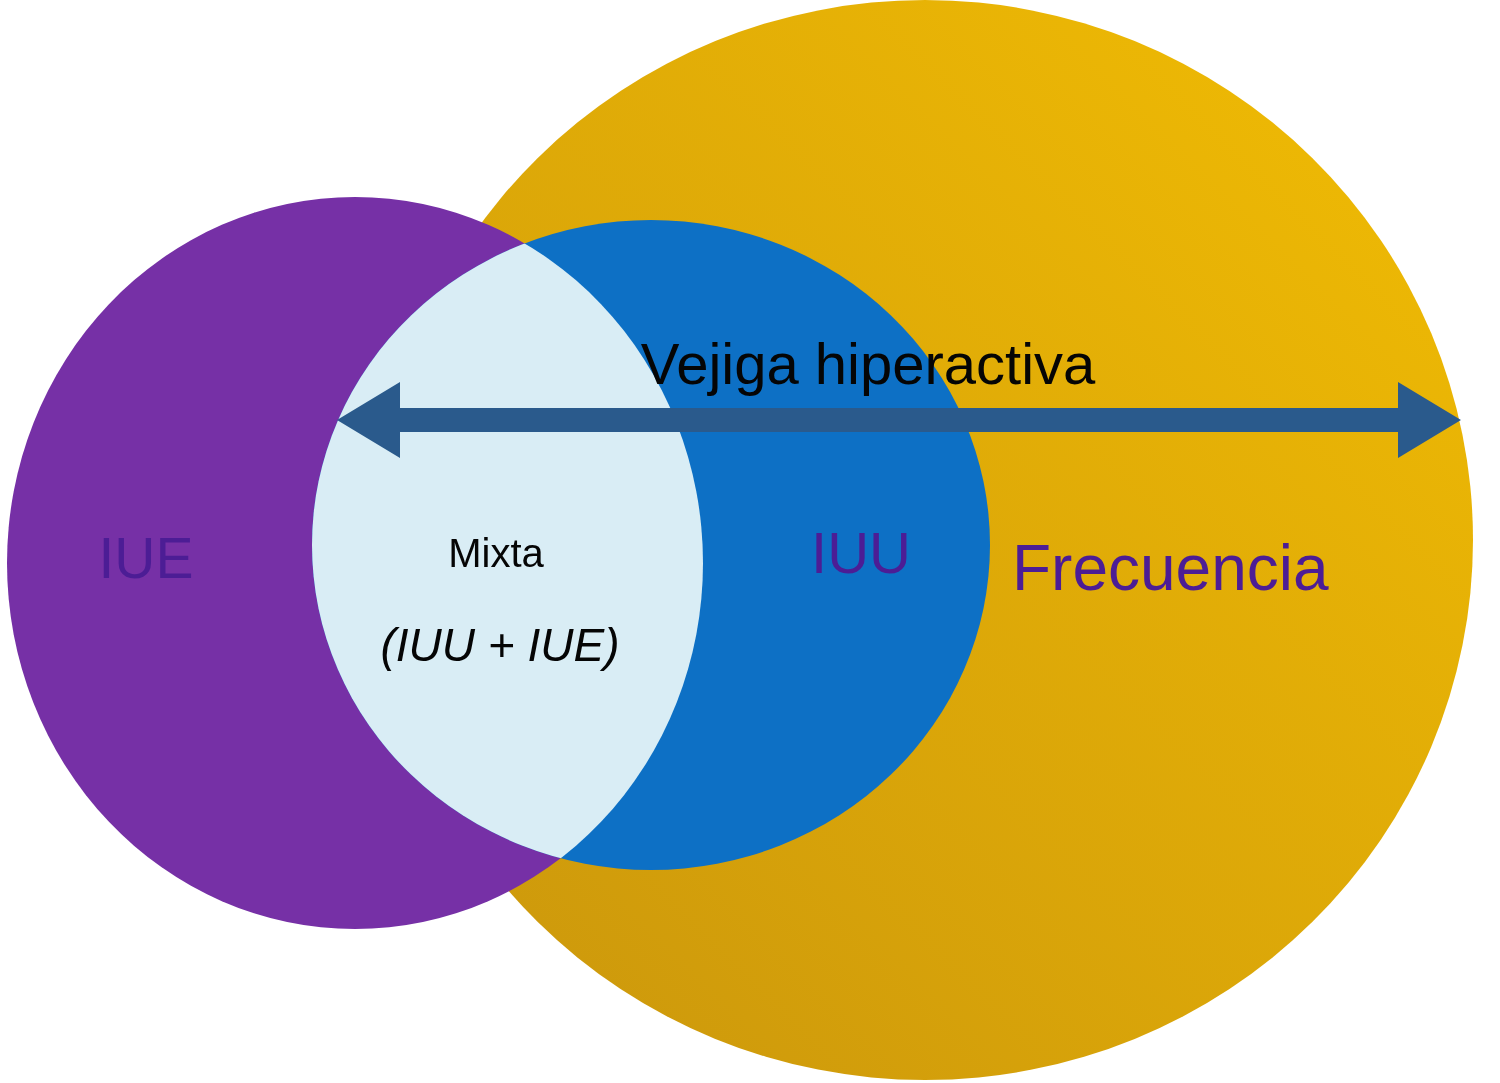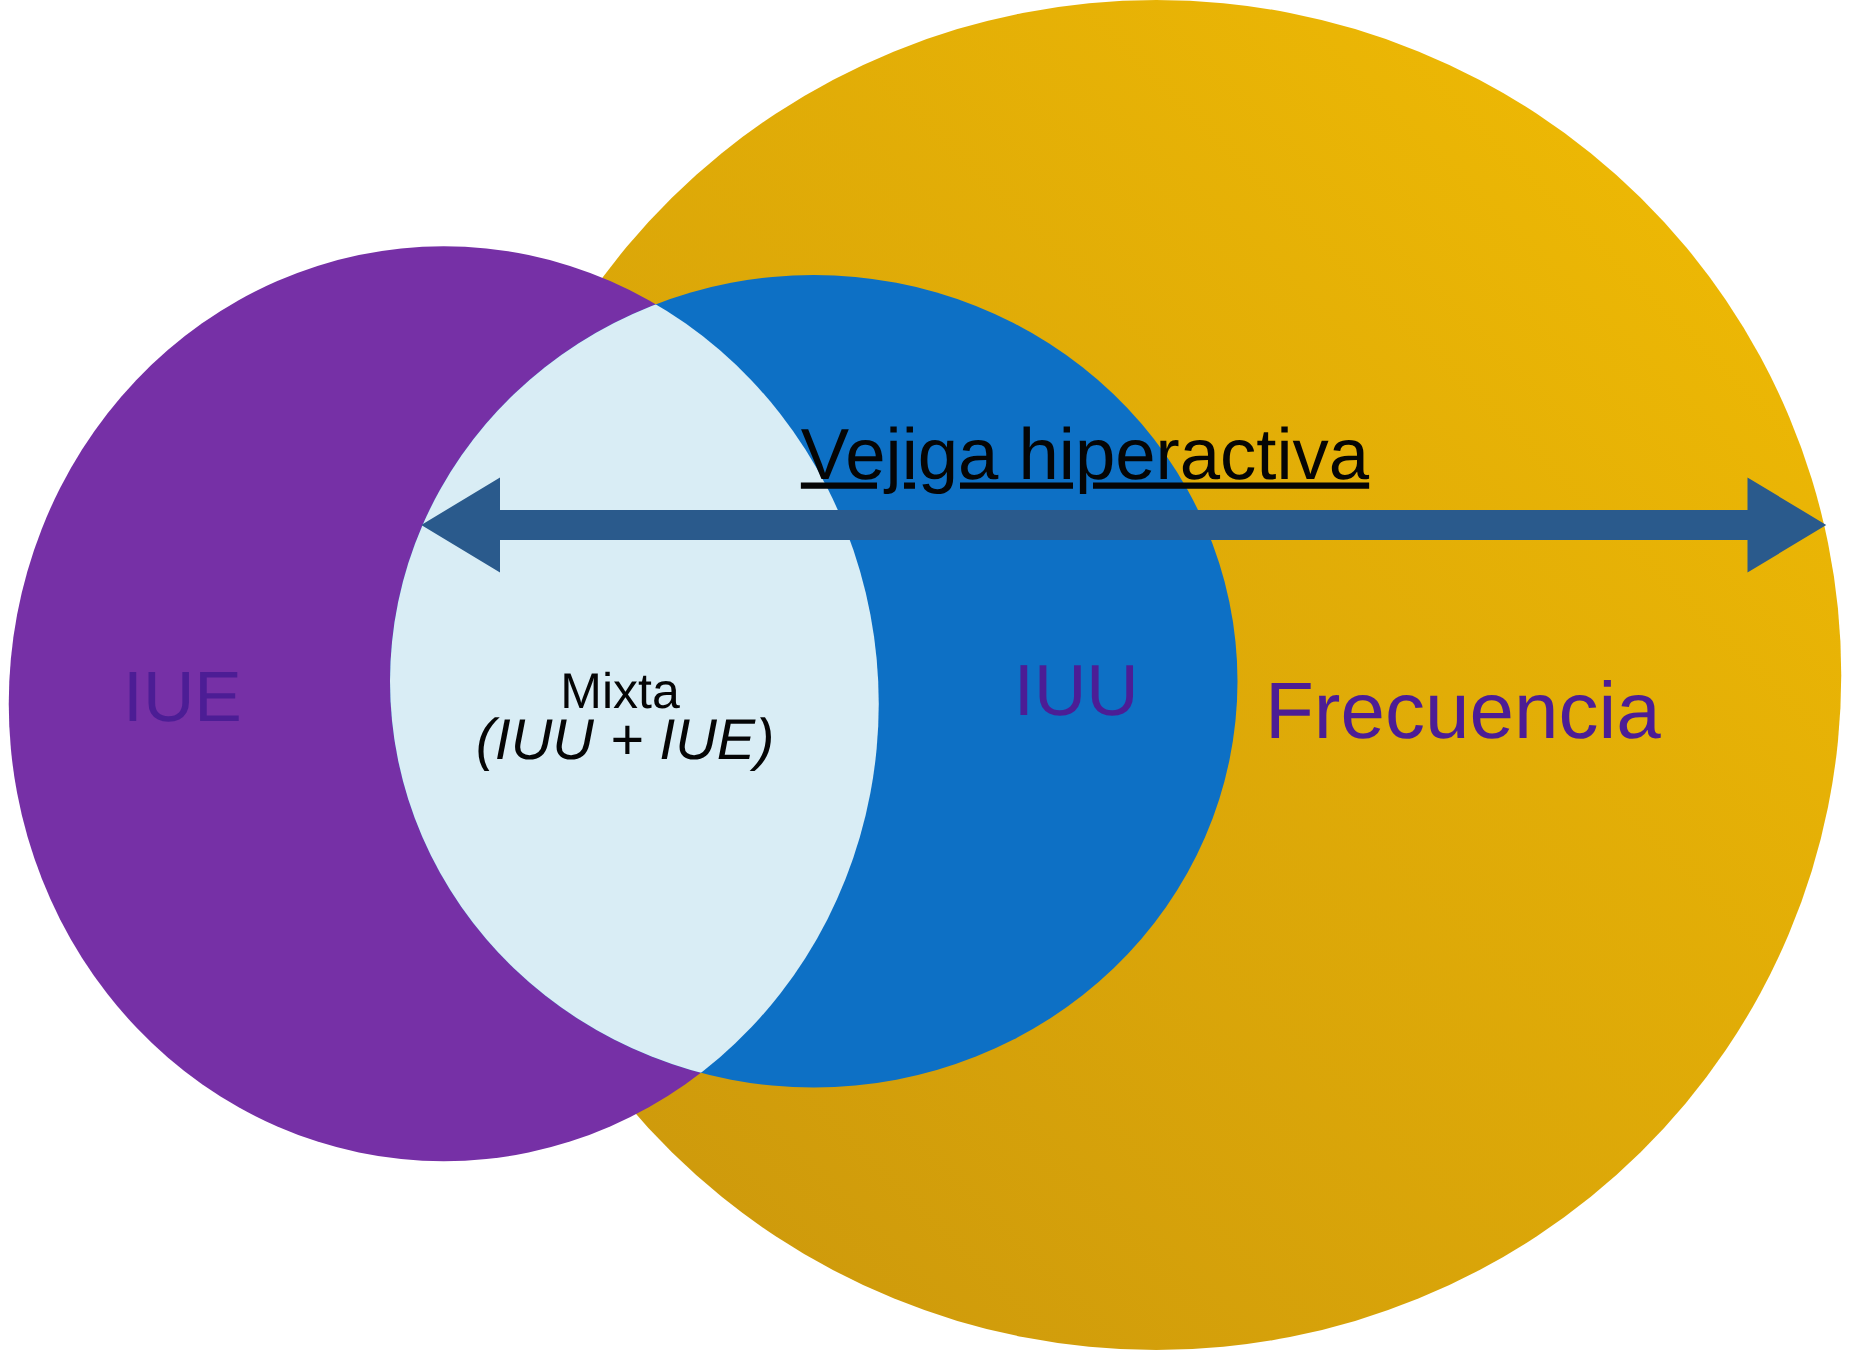--- a/index.html
+++ b/index.html
@@ -25,21 +25,21 @@
     transform: translate(-50%, -50%);
     white-space: nowrap;
     line-height: 1;
   }
   .label.left-anchored {
     transform: translate(0, -50%);
   }
   .white { color: #4c1d95; }
   .black { color: #050505; }
 
-  .title-label    { font-size: 58px; text-decoration: underline; }
+  .title-label    { font-size: 58px; }
   .iue-label      { font-size: 57px; }
   .mixta-label    { font-size: 40px; }
   .mixta-sublabel { font-size: 46px; font-style: italic; }
   .iuu-label      { font-size: 58px; }
   .freq-label     { font-size: 64px; text-align: right; }
   .urg-label      { font-size: 52px; }
 </style>
 </head>
 <body>
 
@@ -69,20 +69,20 @@
     <path d="M337,420 L400,382 L400,408 L1398,408 L1398,382 L1461,420
              L1398,458 L1398,432 L400,432 L400,458 Z" fill="#2a5a8c"></path>
   </svg>
 
   <div class="label black title-label" style="left:868px; top:364px;">Vejiga hiperactiva</div>
 
   <div class="label white iue-label" style="left:146px; top:558px;">IUE</div>
 
   <div class="label black mixta-label" style="left:496px; top:553px;">Mixta</div>
 
-  <div class="label black mixta-sublabel" style="left:500px; top:591px;">(IUU + IUE)</div>
+  <div class="label black mixta-sublabel" style="left:500px; top:645px;">(IUU + IUE)</div>
 
   <div class="label white iuu-label" style="left:861px; top:553px;">IUU</div>
 
   <div class="label white freq-label left-anchored" style="left:1012px; top:568px;">Frecuencia</div>
 
 
 </div>
 
 </body></html>

